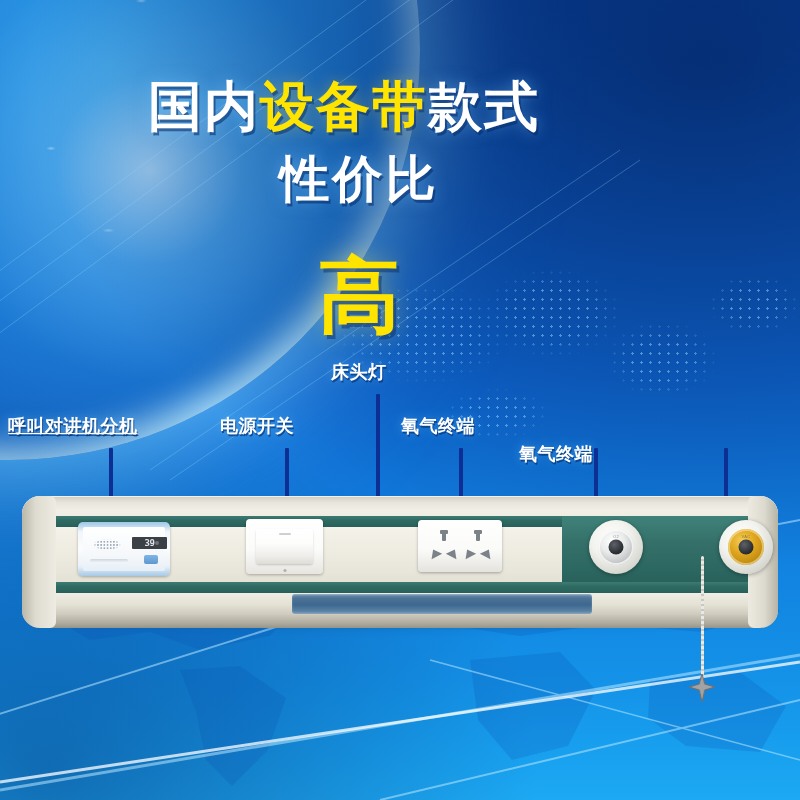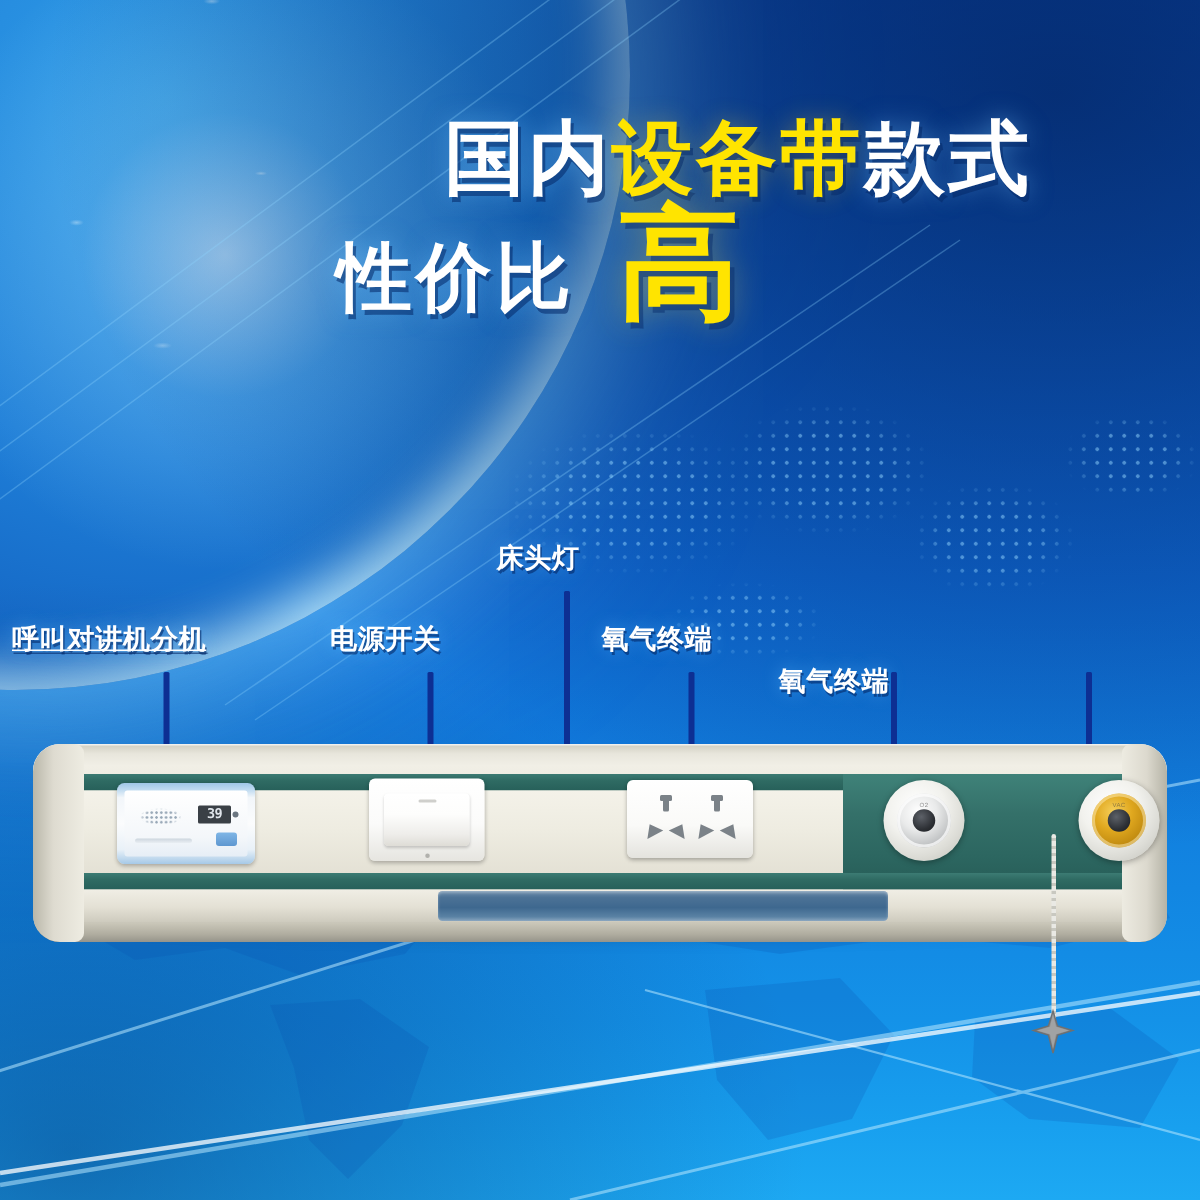--- a/index.html
+++ b/index.html
@@ -113,41 +113,42 @@
   }
   .continents svg{ width:100%; height:100%; display:block; }
 
   
   .streaks{ position:absolute; inset:0; pointer-events:none; }
   .streaks svg{ width:100%; height:100%; display:block; }
 
   
   .headline{
     position:absolute; left:0; top:78px; width:688px;
-    text-align:right;
+    text-align:center;
     pointer-events:none;
   }
   .hl-line1{
     font-size:54px; font-weight:bold; letter-spacing:2px;
     line-height:1.04;
     white-space:nowrap;
   }
   .hl-white{
     color:#ffffff;
     text-shadow:2px 3px 0 rgba(4,40,104,.55), 0 0 16px rgba(120,200,255,.5);
   }
   .hl-yellow{
     color:#ffe400;
     text-shadow:2px 3px 0 rgba(4,40,104,.5), 0 0 16px rgba(255,220,60,.35);
   }
   .hl-line2{
     margin-top:12px;
     display:flex; align-items:center; justify-content:center;
-    gap:28px;
+    gap:52px;
     padding-left:30px;
+    flex-direction:column;
   }
   .hl-sub{
     font-size:50px; font-weight:bold; letter-spacing:3px;
     color:#ffffff;
     text-shadow:2px 3px 0 rgba(4,40,104,.55), 0 0 16px rgba(120,200,255,.5);
   }
   .hl-big{
     font-size:82px; font-weight:bold; line-height:.95;
     color:#ffe400;
     text-shadow:3px 4px 0 rgba(4,40,104,.45), 0 0 22px rgba(255,225,70,.4);
@@ -274,21 +275,21 @@
     border-radius:2px;
   }
   .ic-grille{
     position:absolute; left:7px; top:10px; width:34px; height:15px;
     background-image:radial-gradient(circle, rgba(120,140,160,.75) .7px, transparent 1px);
     background-size:3.2px 3.2px;
     -webkit-mask-image:radial-gradient(ellipse 17px 7px at 50% 50%, #000 62%, transparent 82%);
     mask-image:radial-gradient(ellipse 17px 7px at 50% 50%, #000 62%, transparent 82%);
   }
   .ic-display{
-    position:absolute; left:49px; top:10px; width:22px; height:12px;
+    position:absolute; left:49px; top:10px; width:35px; height:12px;
     background:#3a4046; border-radius:1px;
     color:#dfe4ea; font-size:9px; font-weight:bold;
     display:flex; align-items:center; justify-content:center;
     font-family:"DejaVu Sans Mono","Liberation Mono",monospace;
     letter-spacing:-.5px;
   }
   .ic-led{
     position:absolute; left:72px; top:14px; width:4px; height:4px;
     background:#6b7680; border-radius:50%;
   }

